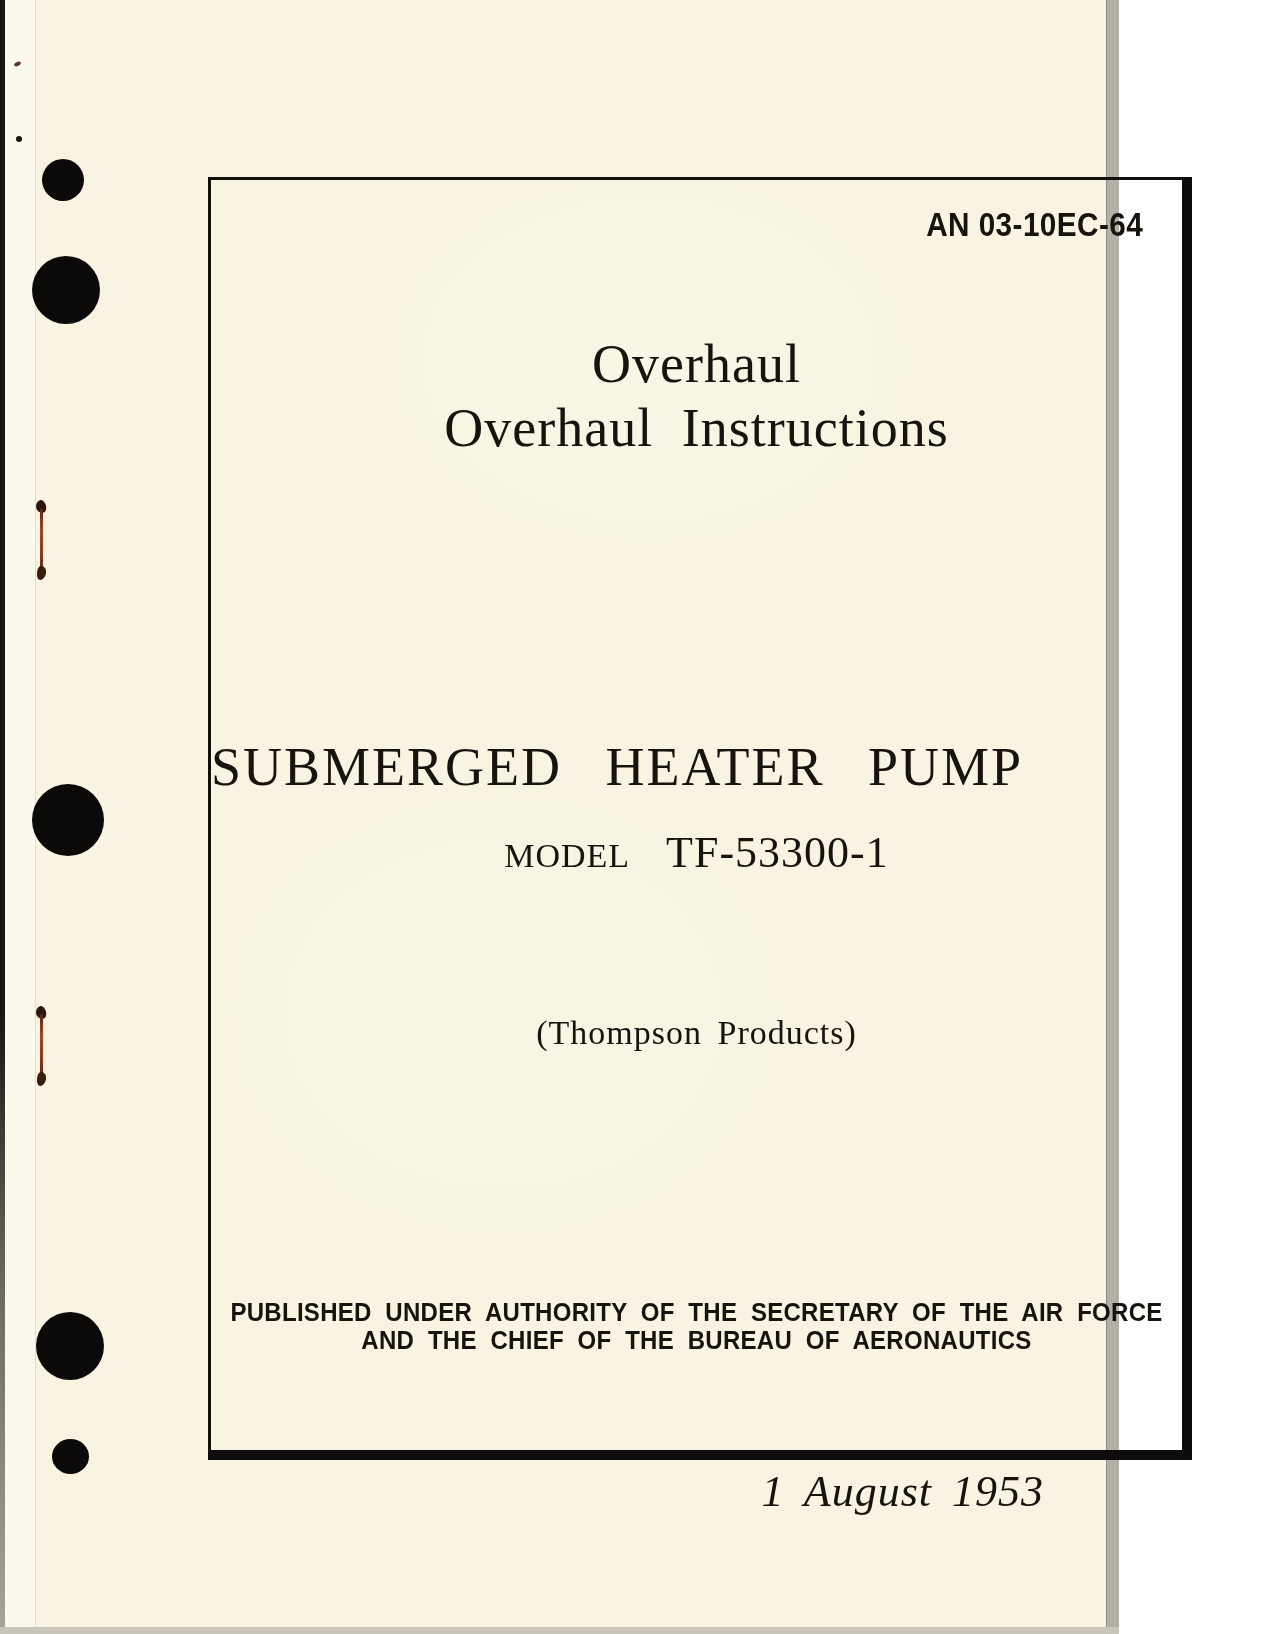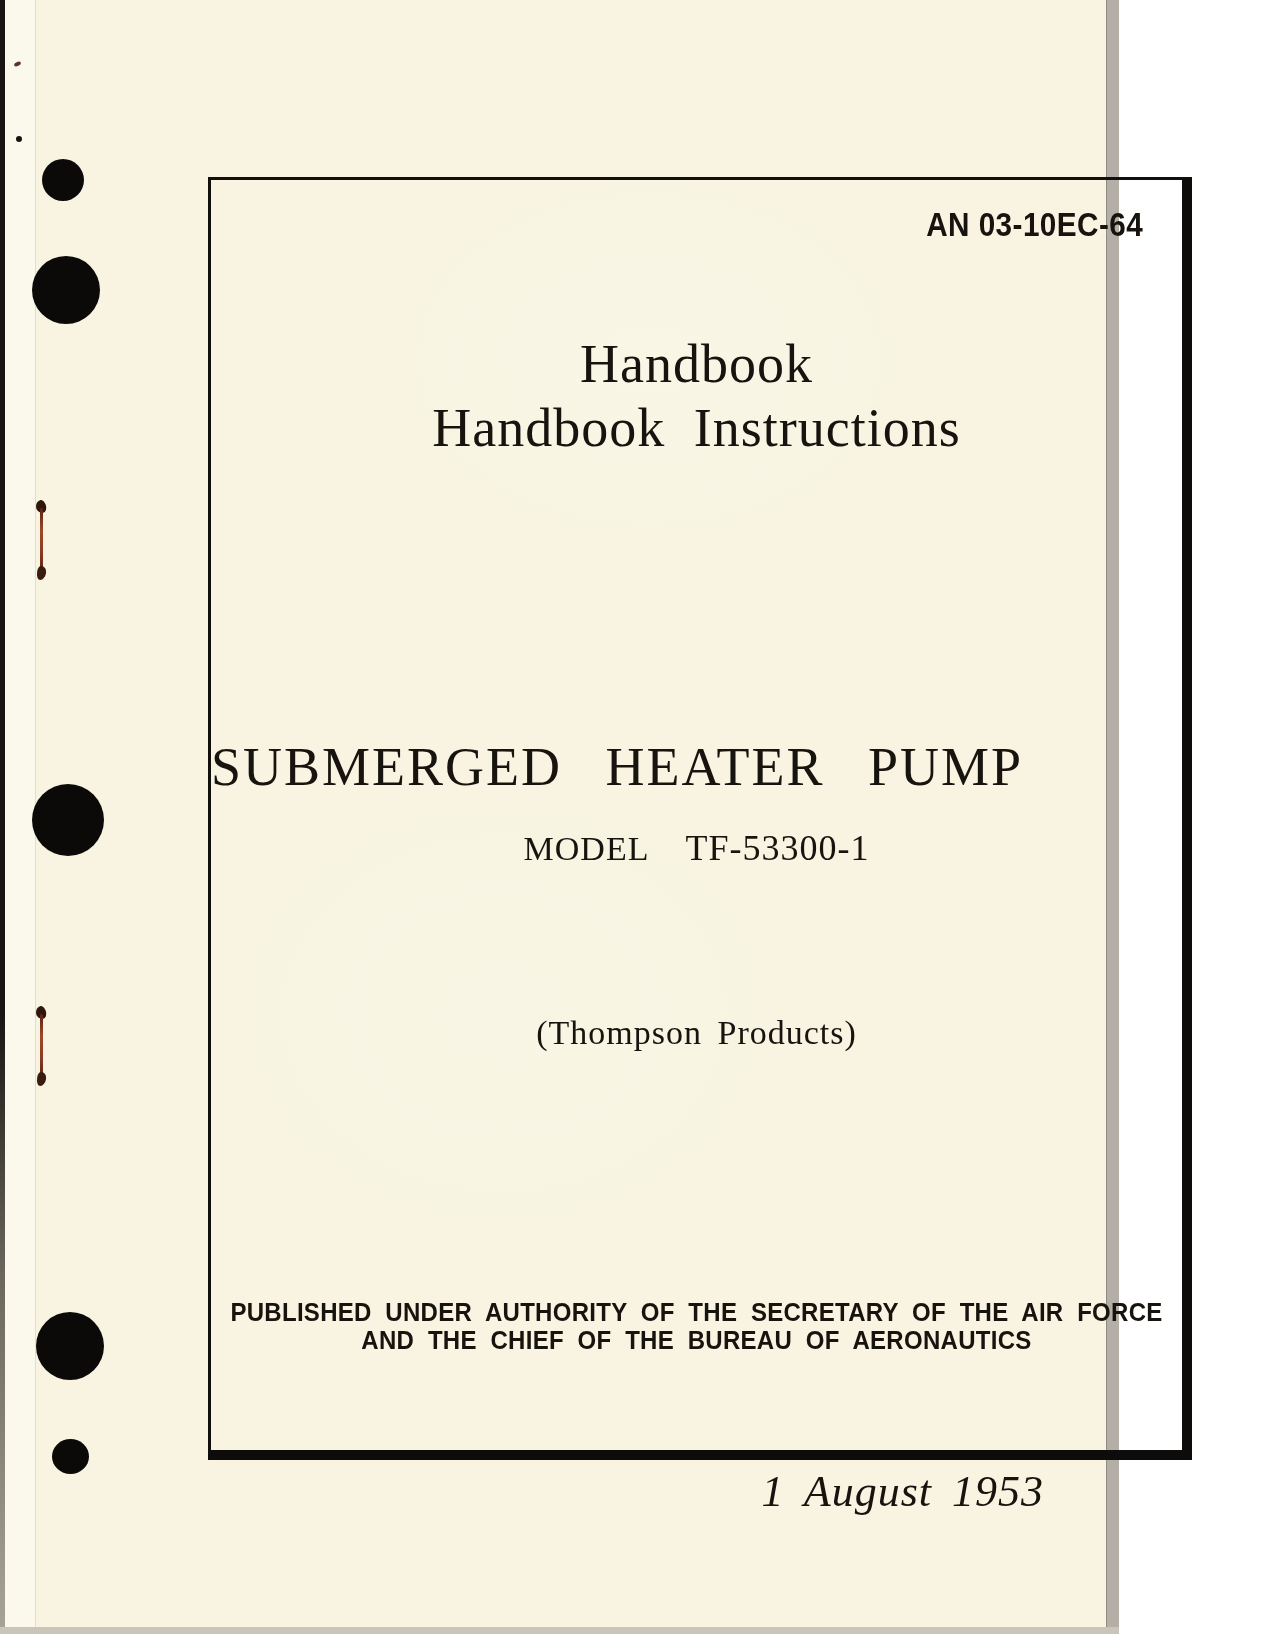--- a/index.html
+++ b/index.html
@@ -110,21 +110,21 @@
     position: absolute; top: 560px; left: 0; width: 100%;
     font-size: 54px; line-height: 54px;
     letter-spacing: 2px; word-spacing: 28px;
     white-space: nowrap;
   }
   .model-line {
     position: absolute; top: 647px; left: 0; width: 100%;
     text-align: center; white-space: nowrap;
   }
   .model-label  { font-size: 34px; letter-spacing: 1px; }
-  .model-number { font-size: 36px; letter-spacing: 1px; margin-left: 36px; }
+  .model-number { font-size: 44px; letter-spacing: 1px; margin-left: 36px; }
 
   .manufacturer {
     position: absolute; top: 834px; left: 0; width: 100%;
     text-align: center;
     font-size: 34px; letter-spacing: 1px; word-spacing: 6px;
   }
   .authority {
     position: absolute; top: 1119px; left: 0; width: 100%;
     text-align: center;
     font-size: 25px; line-height: 27.5px;
@@ -168,22 +168,22 @@
     <div class="tip-top"></div>
     <div class="wire"></div>
     <div class="tip-bottom"></div>
   </div>
 
   <div class="frame">
 
     <div class="an-number gothic">AN 03-10EC-64</div>
 
     <div class="title-block">
-      <div class="title-line1">Handbook</div>
-      <div class="title-line2">Handbook Instructions</div>
+      <div class="title-line1">Overhaul</div>
+      <div class="title-line2">Overhaul Instructions</div>
     </div>
 
     <div class="subject">SUBMERGED HEATER PUMP</div>
 
     <div class="model-line">
       <span class="model-label">MODEL</span><span class="model-number">TF-53300-1</span>
     </div>
 
     <div class="manufacturer">(Thompson Products)</div>
 

